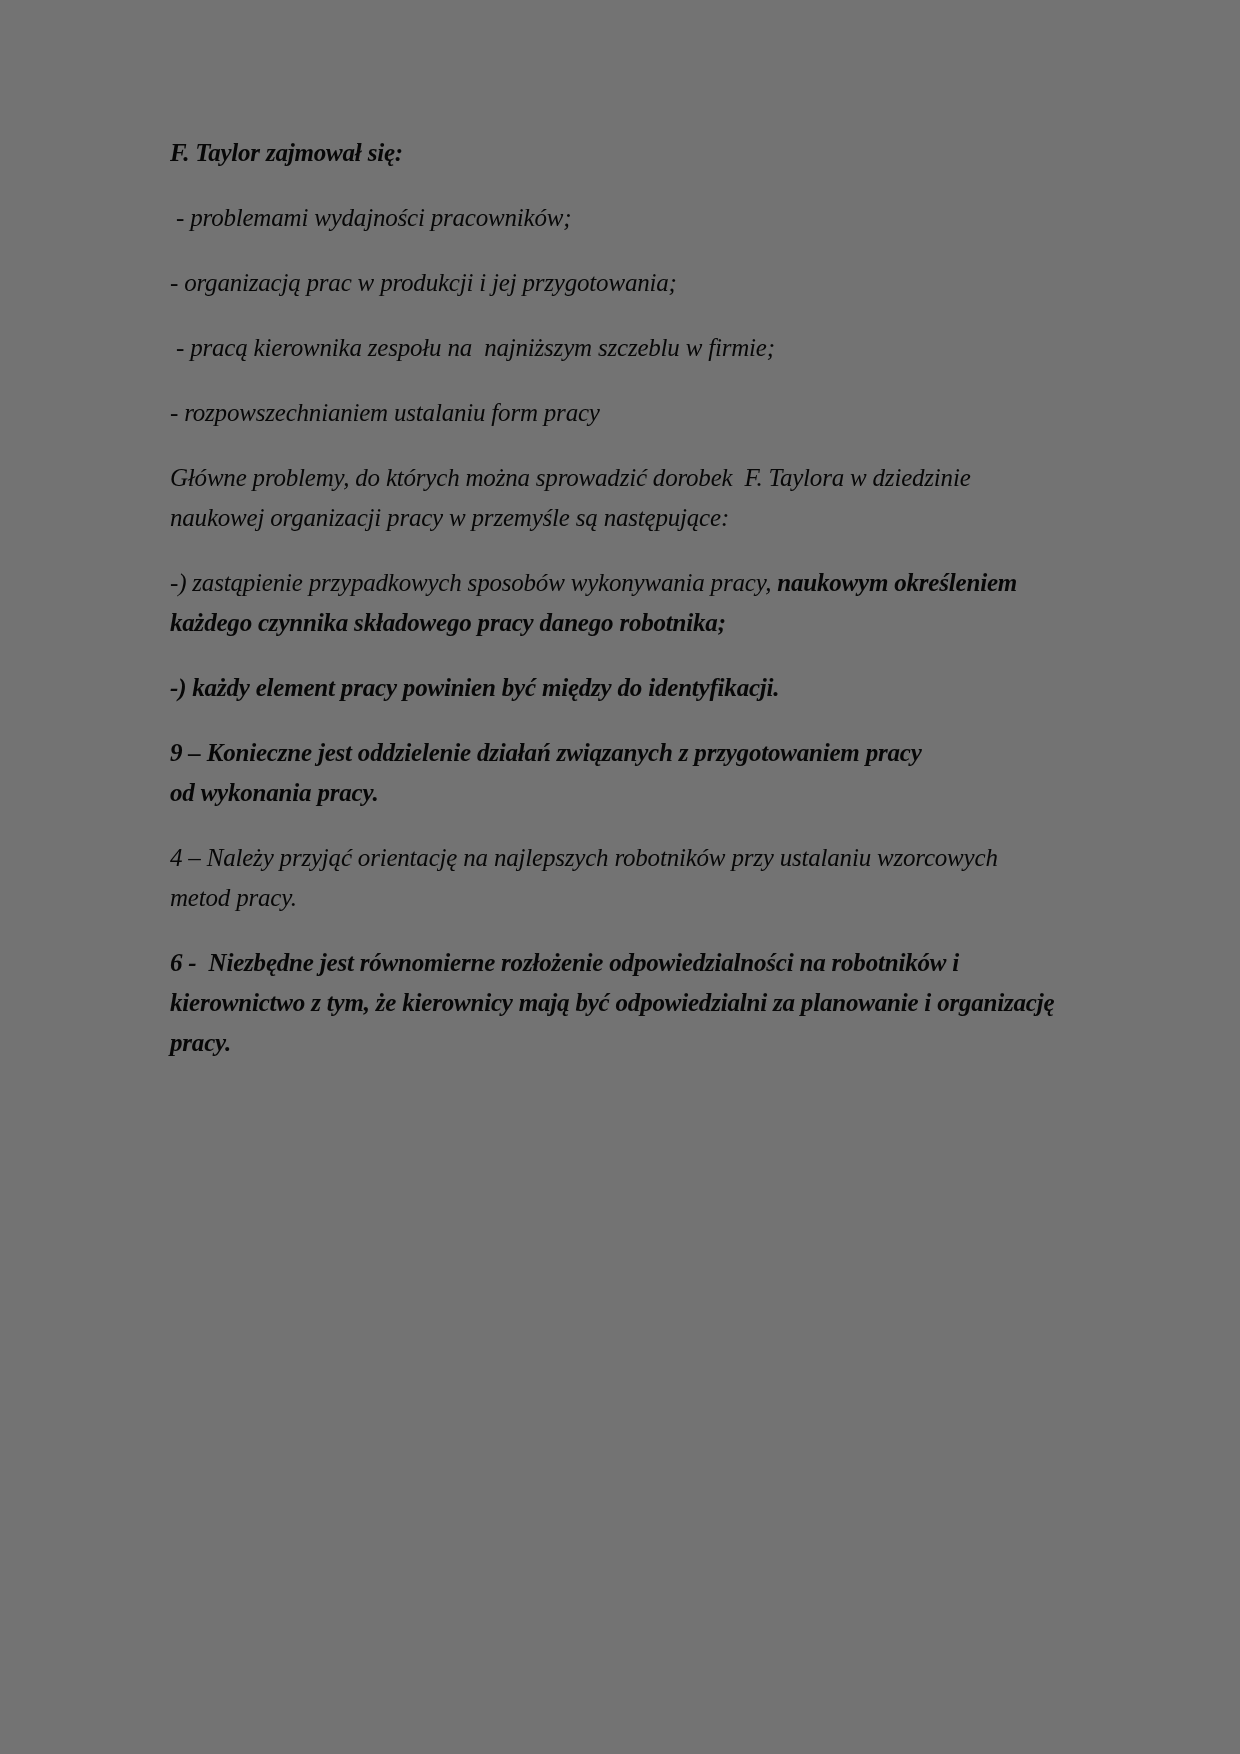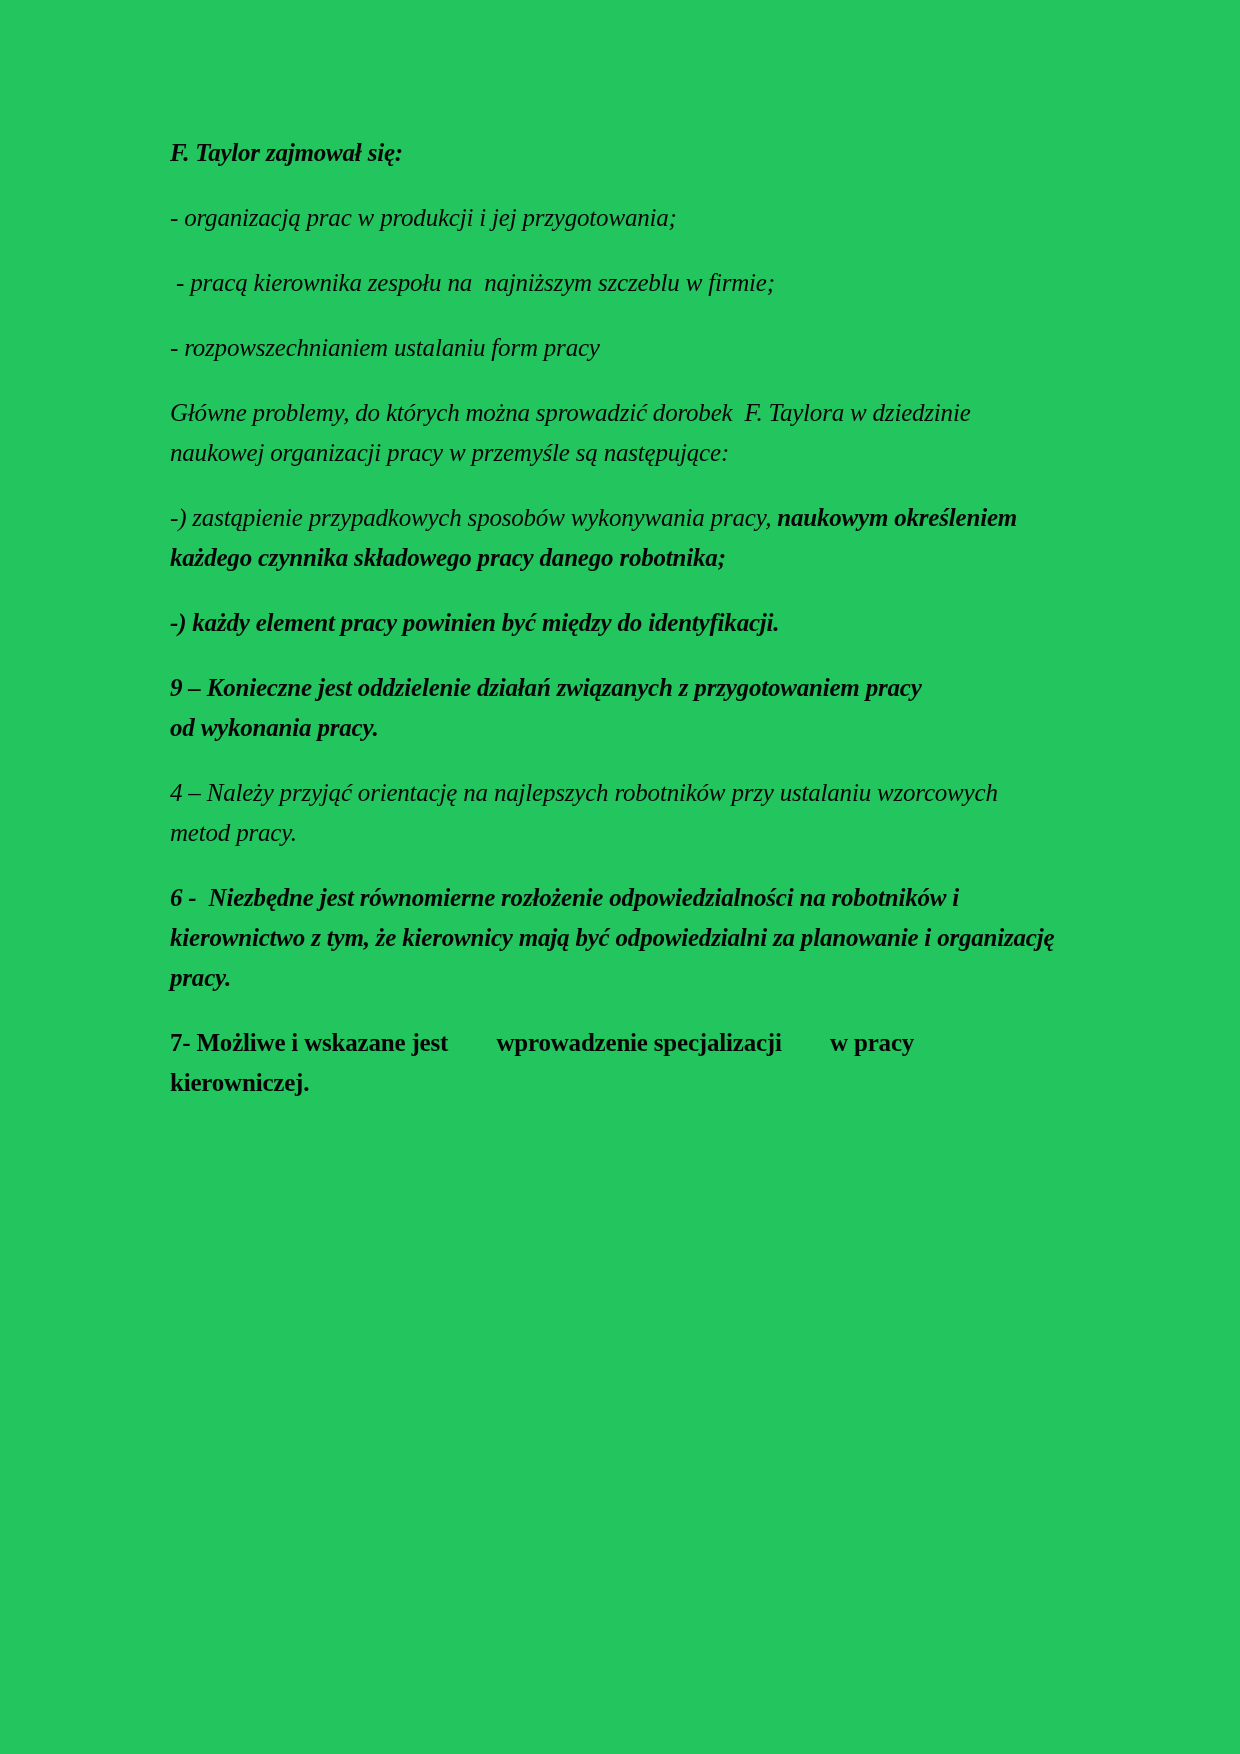--- a/index.html
+++ b/index.html
@@ -5,21 +5,21 @@
   html, body {
     margin: 0;
     padding: 0;
     background: #ffffff;
   }
   .page {
     position: relative;
     width: 1240px;
     height: 1754px;
     margin: 0 auto;
-    background: #22c55e;
+    background: #737373;
     box-sizing: border-box;
     padding: 133px 60px 0 170px;
     overflow: hidden;
     font-family: "Liberation Serif", "DejaVu Serif", serif;
     color: #070707;
   }
   .doc-body {
     width: 100%;
   }
   .para {
@@ -32,31 +32,30 @@
   .seg { font-style: normal; font-weight: normal; }
   .seg.italic { font-style: italic; }
   .seg.bold { font-weight: bold; }
 </style>
 </head>
 <body>
 
 <div class="page">
   <div class="doc-body">
       <p class="para"><span class="seg bold italic">F. Taylor zajmował się:</span></p>
+      <p class="para"><span class="seg italic"> - problemami wydajności pracowników;</span></p>
       <p class="para"><span class="seg italic">- organizacją prac w produkcji i jej przygotowania;</span></p>
       <p class="para"><span class="seg italic"> - pracą kierownika zespołu na  najniższym szczeblu w firmie;</span></p>
       <p class="para"><span class="seg italic">- rozpowszechnianiem ustalaniu form pracy</span></p>
       <p class="para"><span class="seg italic">Główne problemy, do których można sprowadzić dorobek  F. Taylora w dziedzinie
 naukowej organizacji pracy w przemyśle są następujące:</span></p>
       <p class="para"><span class="seg italic">-) zastąpienie przypadkowych sposobów wykonywania pracy, </span><span class="seg bold italic">naukowym określeniem
 każdego czynnika składowego pracy danego robotnika;</span></p>
       <p class="para"><span class="seg bold italic">-) każdy element pracy powinien być między do identyfikacji.</span></p>
       <p class="para"><span class="seg bold italic">9 – Konieczne jest oddzielenie działań związanych z przygotowaniem pracy
 od wykonania pracy.</span></p>
       <p class="para"><span class="seg italic">4 – Należy przyjąć orientację na najlepszych robotników przy ustalaniu wzorcowych
 metod pracy.</span></p>
       <p class="para"><span class="seg bold italic">6 -  Niezbędne jest równomierne rozłożenie odpowiedzialności na robotników i
 kierownictwo z tym, że kierownicy mają być odpowiedzialni za planowanie i organizację
 pracy.</span></p>
-      <p class="para"><span class="seg bold">7- Możliwe i wskazane jest        wprowadzenie specjalizacji        w pracy
-kierowniczej.</span></p>
     </div>
 </div>
 
 </body></html>

